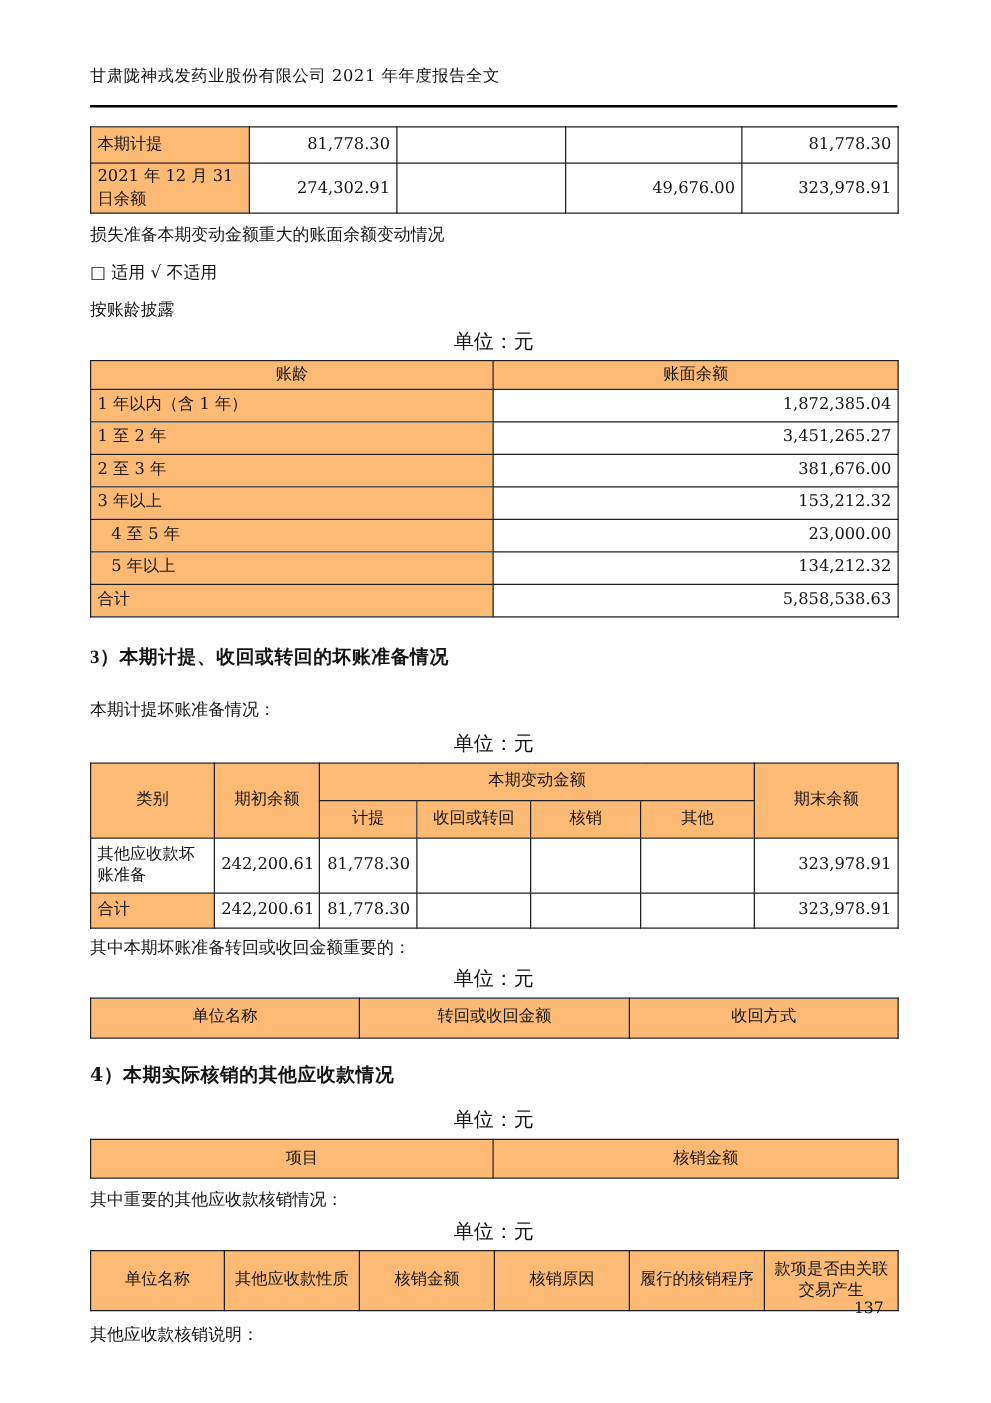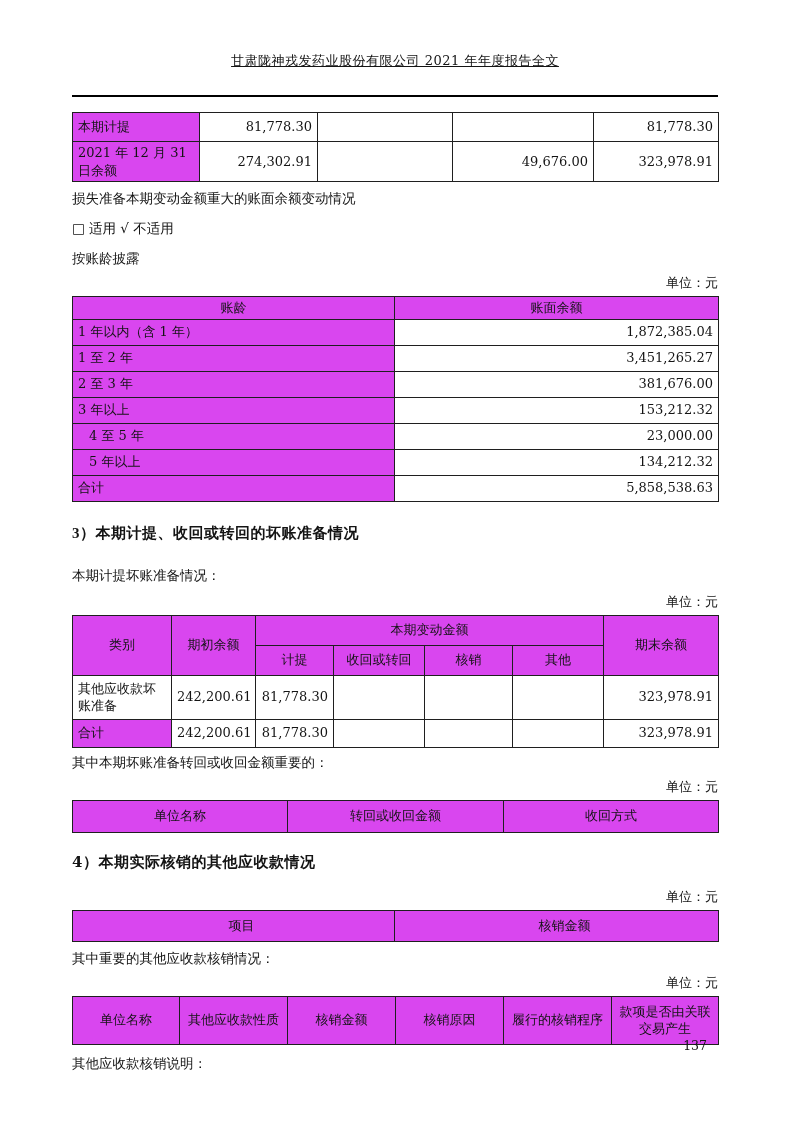--- a/index.html
+++ b/index.html
@@ -6,42 +6,42 @@
   html,body { width:793px; height:1122px; }
   body {
     background:#ffffff;
     font-family:"DejaVu Serif","Liberation Serif",serif;
     color:#141414;
     position:relative;
     overflow:hidden;
   }
   .page { position:absolute; top:0; left:0; width:793px; height:1122px; padding:52px 75px 0 72px; }
 
-  .doc-header { text-align:center; font-size:13px; padding-bottom:25px; border-bottom:2px solid #000; letter-spacing:0.5px;text-decoration:underline; }
+  .doc-header { text-align:left; font-size:13px; padding-bottom:14px; border-bottom:2px solid #000; letter-spacing:0.5px; }
 
   table { border-collapse:collapse; table-layout:fixed; width:646px; }
   td { border:1px solid #1f1f1f; font-size:13px; vertical-align:middle; overflow:hidden; line-height:1.35; }
-  .shaded { background:#d946ef; }
+  .shaded { background:#fdba74; }
   .lbl { text-align:left; padding:2px 5px; }
   .num { text-align:right; padding:2px 5px; font-family:"DejaVu Serif","Liberation Serif",serif; }
   .ctr { text-align:center; padding:2px 4px; }
   .indent { padding-left:16px; }
 
   .t1 td { height:29px; }
   .t2 td { height:26px; }
   .t2 .hdr td { height:14px; }
   .t3 .hrow td { height:30px; }
   .t3 .drow td { height:44px; }
   .t3 .trow td { height:28px; }
   .t4 td { height:32px; }
   .t5 td { height:31px;padding-left:20px; }
   .t6 td { height:48px; }
 
   .para { font-size:13.5px; }
-  .unit { font-size:13px; text-align:right; }
+  .unit { font-size:16px; text-align:center; }
   .sec-heading { font-size:15px; font-weight:bold; letter-spacing:0.5px; }
 
   .mt4 { margin-top:4px; }  .mt6 { margin-top:6px; }  .mt8 { margin-top:8px; }
   .mt12 { margin-top:12px; } .mt15 { margin-top:15px; } .mt16 { margin-top:16px; }
   .mt20 { margin-top:20px; } .mt22 { margin-top:22px;font-family:Liberation Serif, serif; } .mt24 { margin-top:24px; }
 
   .page-number { position:absolute; top:1038px; right:86px; font-size:12.5px; }
 </style>
 </head>
 <body>

